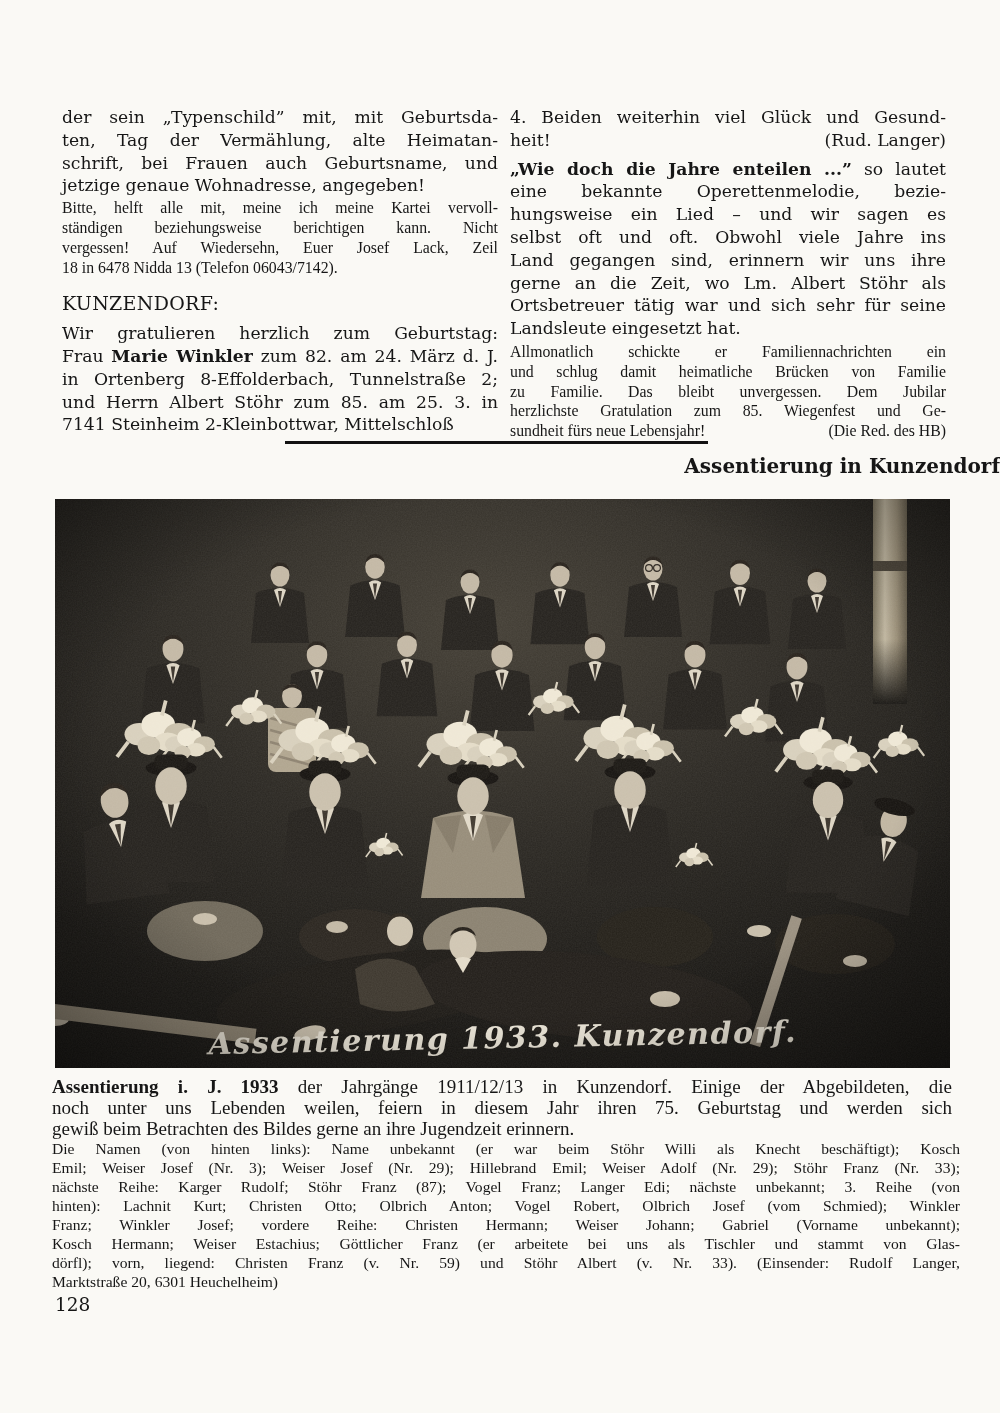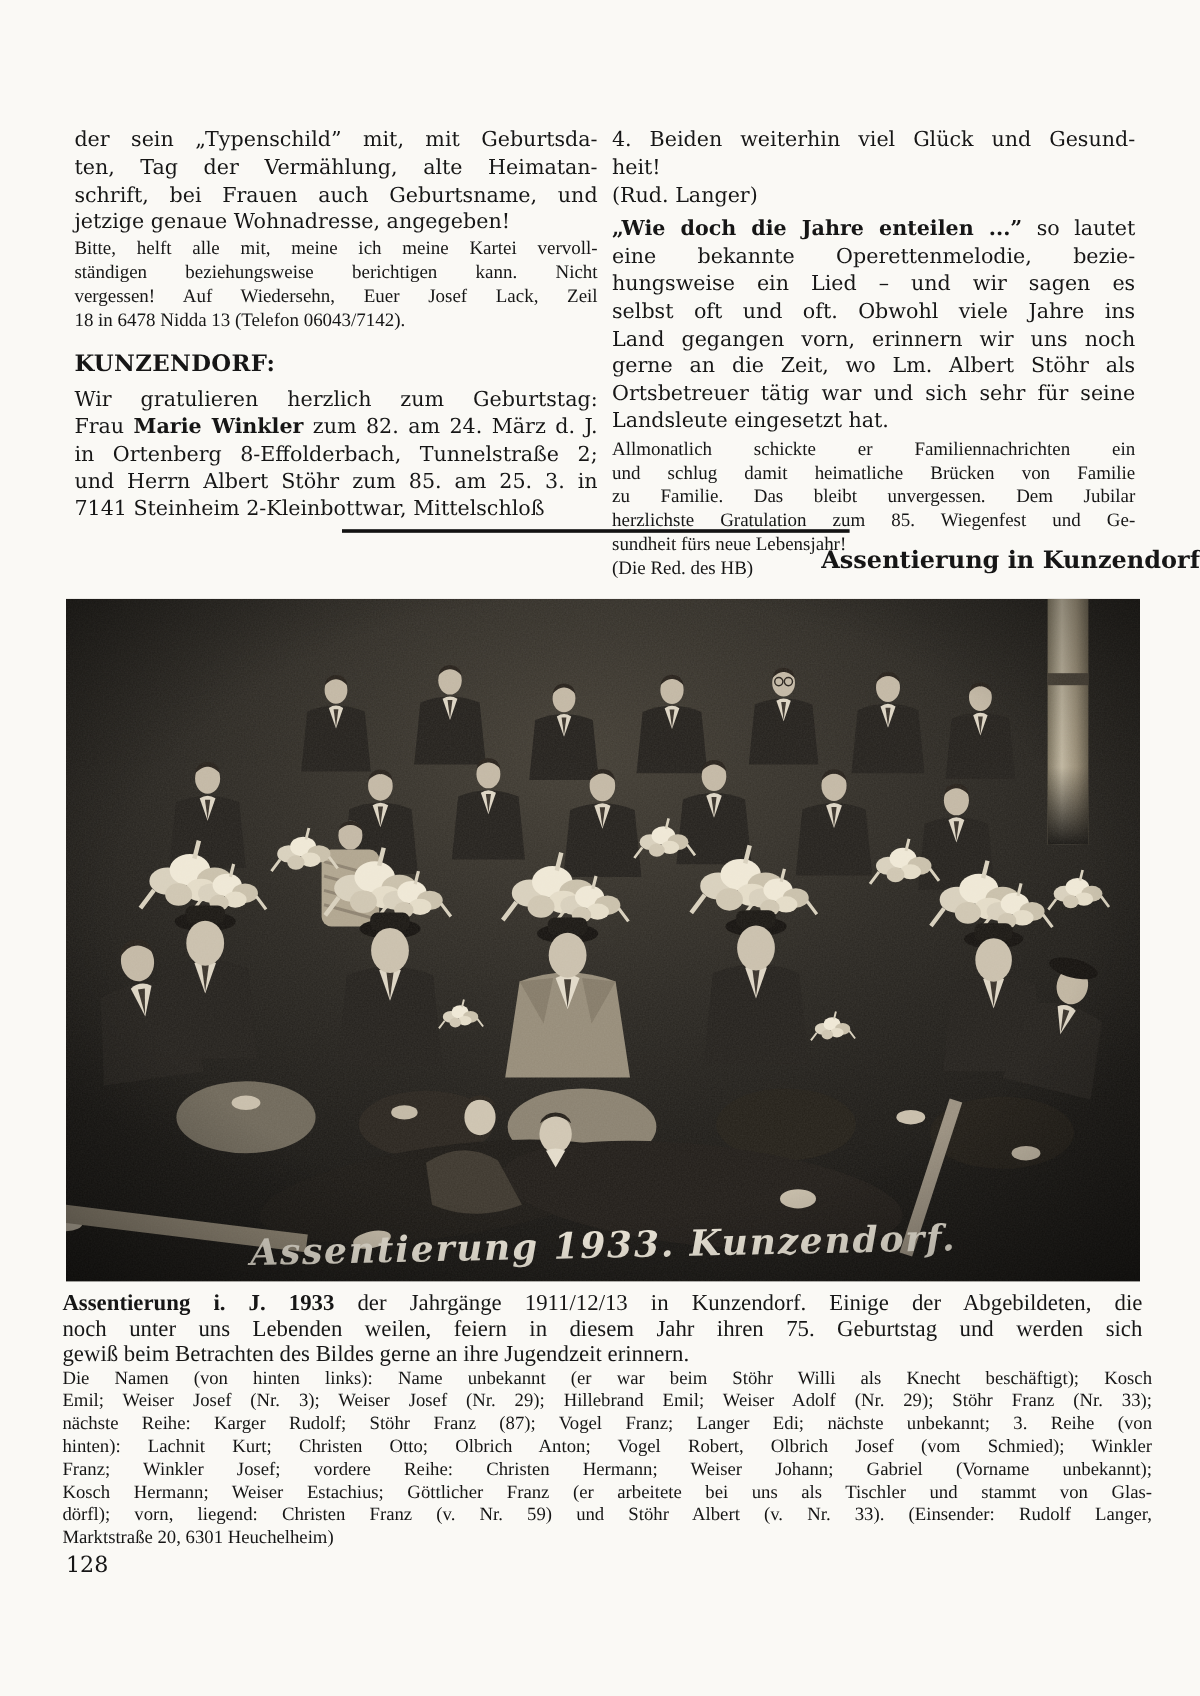--- a/index.html
+++ b/index.html
@@ -9,24 +9,24 @@
     position:relative;
     overflow:hidden;
     color:#161616;
     font-family:"DejaVu Serif",serif;
   }
   .abs{position:absolute;}
   .col{width:436px;}
   .p-lg{font-family:"DejaVu Serif",serif;font-size:17.2px;line-height:22.8px;}
   .p-sm{font-family:"Liberation Serif",serif;font-size:15.8px;line-height:20px;}
   .jline{text-align:justify;text-align-last:justify;white-space:normal;}
-  .jline:last-child{text-align-last:left;flex-direction:column;}
+  .jline:last-child{text-align-last:left;}
   .jline.split{display:flex;justify-content:space-between;text-align-last:auto;}
   .b{font-weight:bold;}
-  .kopf{font-weight:bold;font-size:19px;letter-spacing:.3px;margin:14px 0 8px 0;font-family:"DejaVu Serif",serif;}
+  .kopf{font-weight:normal;font-size:19px;letter-spacing:.3px;margin:14px 0 8px 0;font-family:"DejaVu Serif",serif;}
   .section-rule{background:#121212;height:3px;}
   .section-title{width:1000px;text-align:center;font-weight:bold;font-size:20px;font-family:"DejaVu Serif",serif;}
   .caption-lg{font-family:"Liberation Serif",serif;font-size:19px;line-height:21.2px;width:900px;}
   .names{font-family:"Liberation Serif",serif;font-size:15.6px;line-height:19px;width:908px;}
   .pagenum{font-size:18.5px;font-family:"DejaVu Serif",serif;}
   .photo-frame{left:55px;top:499px;width:895px;height:569px;}
   svg text{user-select:none;}
 </style>
 </head>
 <body>
@@ -60,21 +60,21 @@
       <div class="jline split">
         <span><span>heit!</span></span>
         <span><span>(Rud. Langer)</span></span>
       </div>
     </div>
   <div class="p-lg" style="margin-top:6px;">
       <div class="jline"><span><span></span><span class="b">„Wie doch die Jahre enteilen ...”</span><span> so lautet</span></span></div>
       <div class="jline"><span><span>eine bekannte Operettenmelodie, bezie-</span></span></div>
       <div class="jline"><span><span>hungsweise ein Lied – und wir sagen es</span></span></div>
       <div class="jline"><span><span>selbst oft und oft. Obwohl viele Jahre ins</span></span></div>
-      <div class="jline"><span><span>Land gegangen vorn, erinnern wir uns noch</span></span></div>
+      <div class="jline"><span><span>Land gegangen sind, erinnern wir uns ihre</span></span></div>
       <div class="jline"><span><span>gerne an die Zeit, wo Lm. Albert Stöhr als</span></span></div>
       <div class="jline"><span><span>Ortsbetreuer tätig war und sich sehr für seine</span></span></div>
       <div class="jline"><span><span>Landsleute eingesetzt hat.</span></span></div>
     </div>
   <div class="p-sm" style="margin-top:2px;line-height:19.8px;">
       <div class="jline"><span><span>Allmonatlich schickte er Familiennachrichten ein</span></span></div>
       <div class="jline"><span><span>und schlug damit heimatliche Brücken von Familie</span></span></div>
       <div class="jline"><span><span>zu Familie. Das bleibt unvergessen. Dem Jubilar</span></span></div>
       <div class="jline"><span><span>herzlichste Gratulation zum 85. Wiegenfest und Ge-</span></span></div>
       <div class="jline split">

